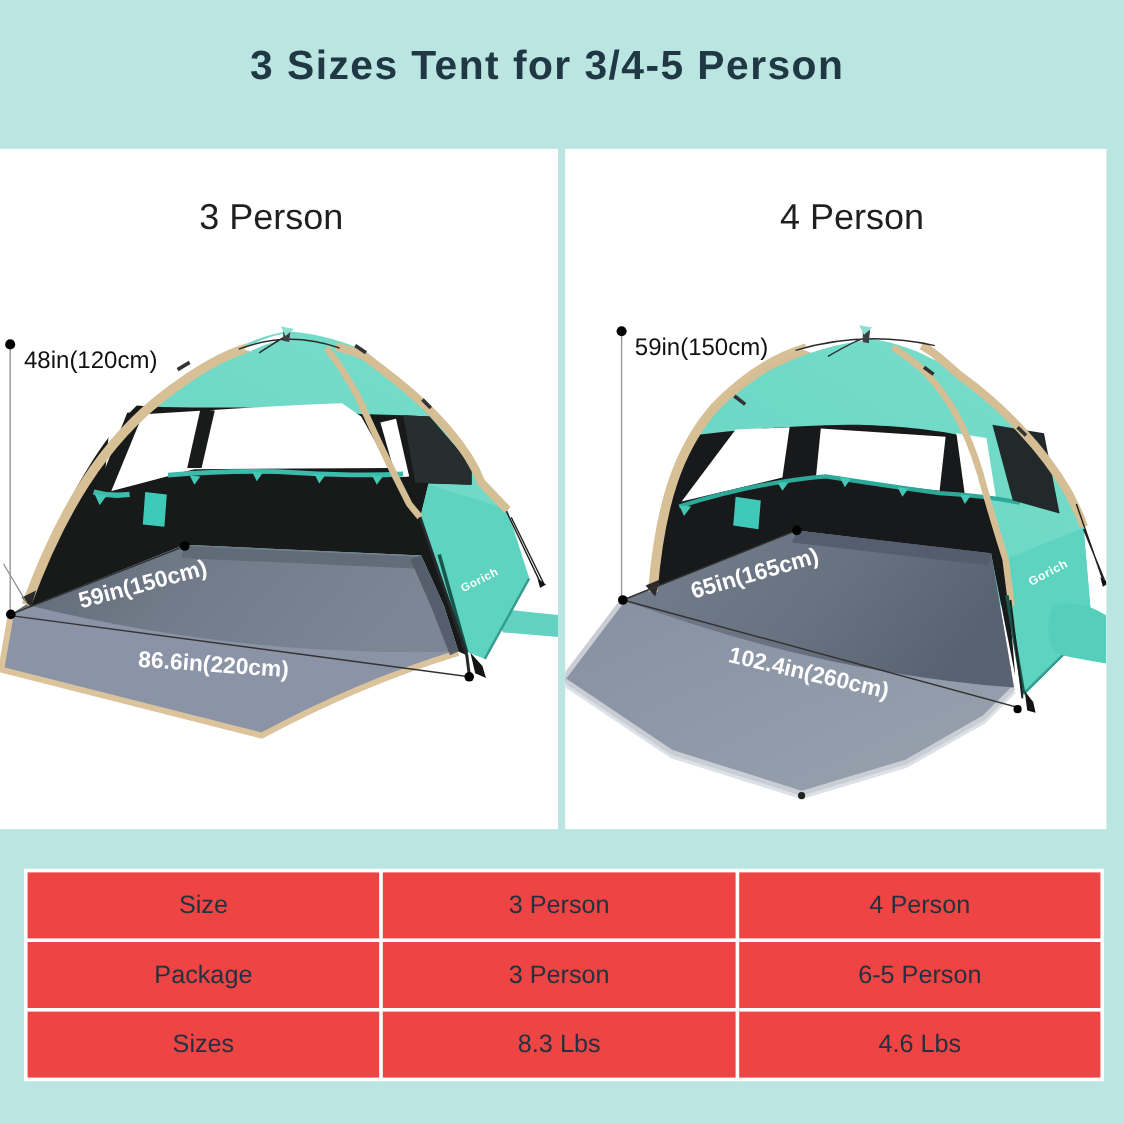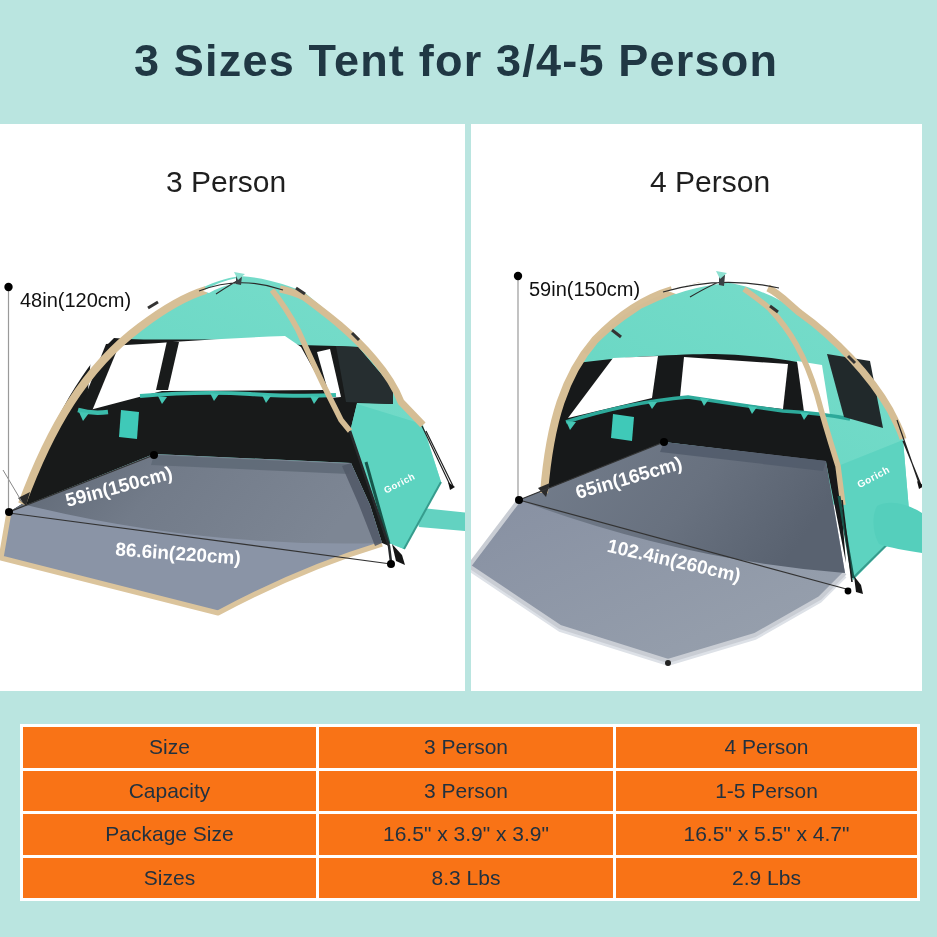--- a/index.html
+++ b/index.html
@@ -2,28 +2,28 @@
 <html><head>
 <meta charset="utf-8">
 <style>
   html,body{margin:0;padding:0;}
   body{width:937px;height:937px;position:relative;overflow:hidden;
        background:#bae5e0;font-family:"Liberation Sans",sans-serif;}
   .panel{position:absolute;background:#fff;top:124px;height:567px;}
   #panelL{left:0;width:465px;overflow:hidden;}
   #panelR{left:471px;width:451px;overflow:hidden;}
   #title{position:absolute;left:0;top:38px;width:912px;text-align:center;
-         font-size:45px;font-weight:bold;letter-spacing:1.2px;color:#203844;line-height:1;}
+         font-size:34px;font-weight:bold;letter-spacing:1.2px;color:#203844;line-height:1;}
   .hd{position:absolute;top:167px;font-size:30px;color:#1f1f1f;line-height:1;}
   #hd3{left:166px;}
   #hd4{left:650px;}
   table{position:absolute;left:20px;top:724px;width:897px;height:177px;
         border-collapse:collapse;table-layout:fixed;
         font-size:21px;color:#22313f;text-align:center;}
-  td{background:#f97316;border:3px solid #fff;padding:0;}
+  td{background:#ef4444;border:3px solid #fff;padding:0;}
   svg{position:absolute;left:0;top:0;}
   .dimtxt{font-size:20px;fill:#111;}
   .mattxt{font-size:19px;fill:#fff;font-weight:bold;}
 </style>
 </head>
 <body>
 
 <div id="title">3 Sizes Tent for 3/4-5 Person</div>
 
 <div class="panel" id="panelL">
@@ -280,28 +280,23 @@
       <col style="width:297px">
       <col style="width:304px">
     </colgroup>
 <tbody>
       <tr>
         <td>Size</td>
         <td>3 Person</td>
         <td>4 Person</td>
       </tr>
 <tr>
-        <td>Capacity</td>
+        <td>Package</td>
         <td>3 Person</td>
-        <td>1-5 Person</td>
-      </tr>
-<tr>
-        <td>Package Size</td>
-        <td>16.5" x 3.9" x 3.9"</td>
-        <td>16.5" x 5.5" x 4.7"</td>
+        <td>6-5 Person</td>
       </tr>
 <tr>
         <td>Sizes</td>
         <td>8.3 Lbs</td>
-        <td>2.9 Lbs</td>
+        <td>4.6 Lbs</td>
       </tr>
 </tbody>
   </table>
 
 </body></html>

